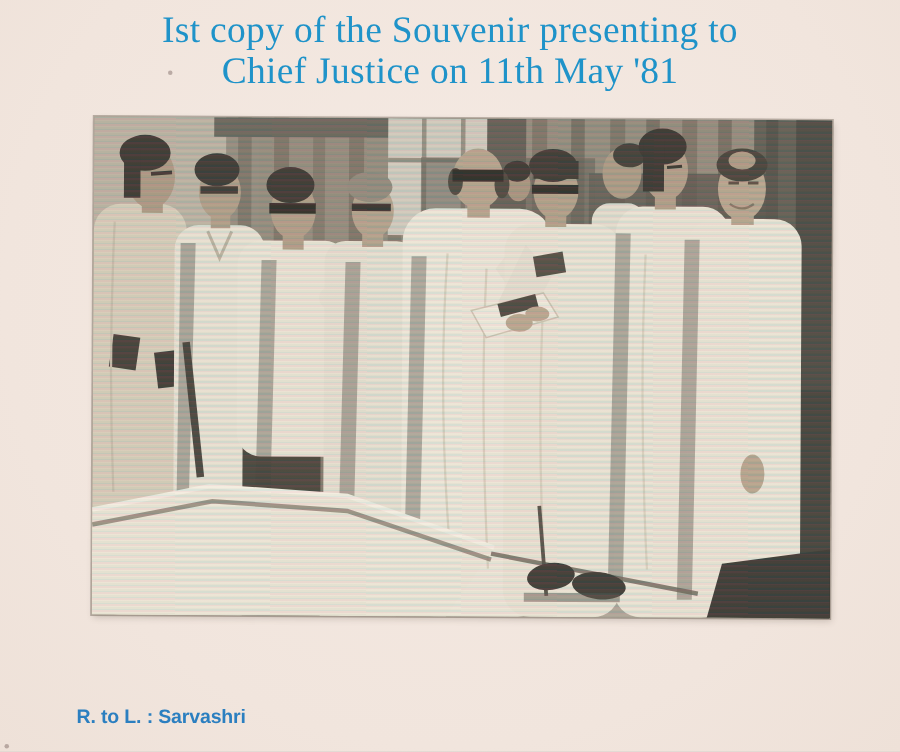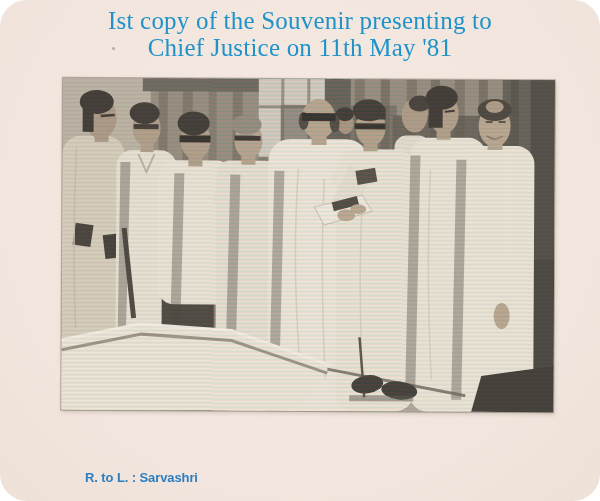--- a/index.html
+++ b/index.html
@@ -3,21 +3,20 @@
 <meta charset="utf-8">
 <style>
   html,body{margin:0;padding:0;}
   .page{
     position:relative;
     width:600px;height:501px;
     background:#f3e8e1;
     background-image:radial-gradient(ellipse at 50% 40%, #f5eae3 0%, #f1e5dd 70%, #eee1d8 100%);
     overflow:hidden;
     font-family:"Liberation Sans", sans-serif;
-    border-radius:27px;
   }
   .title{
     position:absolute;top:7px;left:0;right:0;
     text-align:center;
     color:#1f93c9;
     font-family:"Liberation Serif", serif;
     font-size:25px;
     line-height:27px;
     letter-spacing:.2px;
   }
@@ -44,21 +43,21 @@
   }
   .caption{
     position:absolute;top:427px;left:0;right:0;
     color:#2b7fc0;
     font-weight:bold;
     font-size:13px;
     line-height:20.5px;
     letter-spacing:-.1px;
     white-space:pre;
   }
-  .caption-intro{padding-left:85px;text-align:left;}
+  .caption-intro{padding-left:51px;text-align:left;}
   .speck{position:absolute;border-radius:50%;background:rgba(120,100,95,.45);}
   .speck1{left:112px;top:47px;width:3px;height:3px;}
   .speck2{left:3px;top:496px;width:3px;height:3px;}
 </style>
 </head>
 <body>
 
 <div class="page">
 
   <div class="title">

